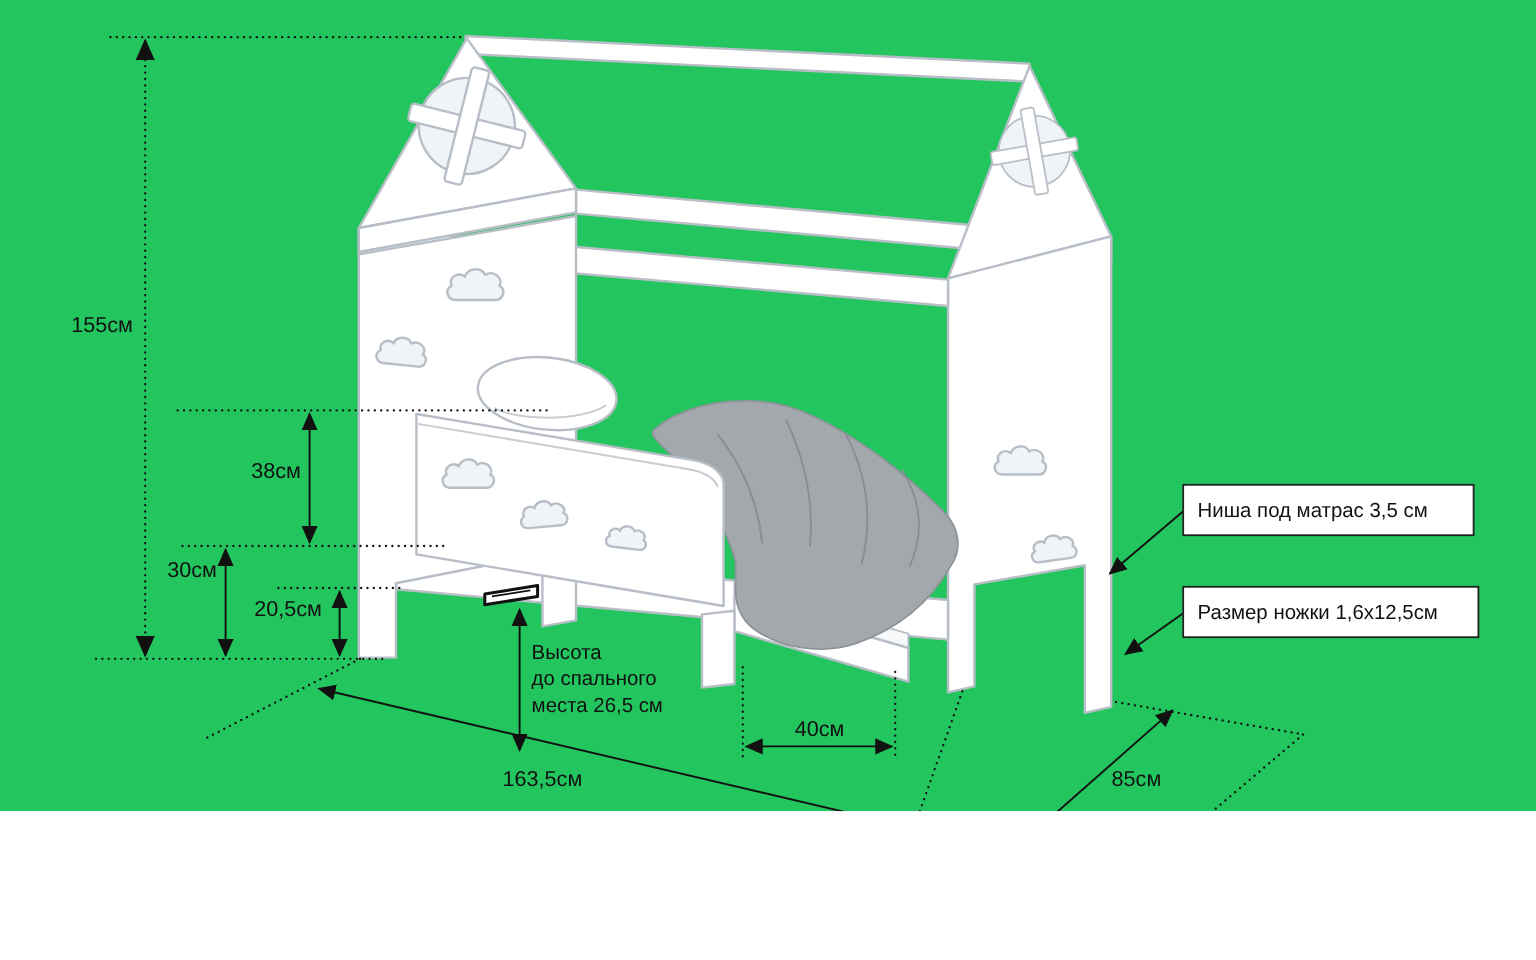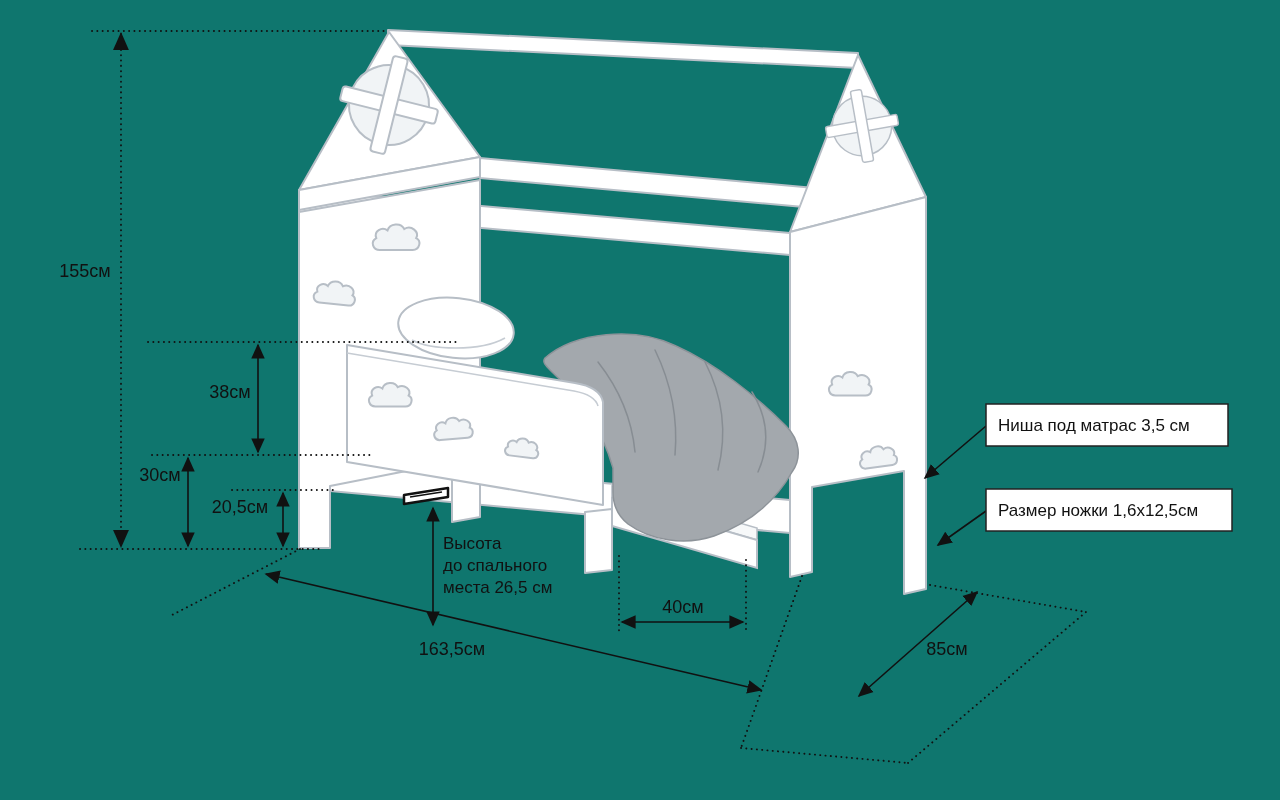--- a/index.html
+++ b/index.html
@@ -1,16 +1,16 @@
 <!DOCTYPE html>
 <html><head>
 <meta charset="utf-8">
 <style>
   html,body{margin:0;padding:0;background:#ffffff;}
-  .stage{position:relative;width:1280px;height:800px;background:#0f766e;overflow:hidden;font-family:"Liberation Sans",sans-serif;}
+  .stage{position:relative;width:1280px;height:676px;background:#22c55e;overflow:hidden;font-family:"Liberation Sans",sans-serif;}
   svg{display:block;}
   svg text{font-family:"Liberation Sans",sans-serif;fill:#111;}
   .dim-label{font-size:18px;}
   .note-label{font-size:17px;}
   .callout-label{font-size:17px;}
   .wood{fill:#ffffff;stroke:#b7bec6;stroke-width:2;stroke-linejoin:round;}
   .wood-thin{fill:none;stroke:#c6ccd3;stroke-width:1.6;}
   .cut{fill:#f1f4f6;stroke:#b7bec6;stroke-width:2;}
   .blanket{fill:#a3a8ad;stroke:#8d9399;stroke-width:1.5;}
   .fold{fill:none;stroke:#878d93;stroke-width:1.5;stroke-linecap:round;}

